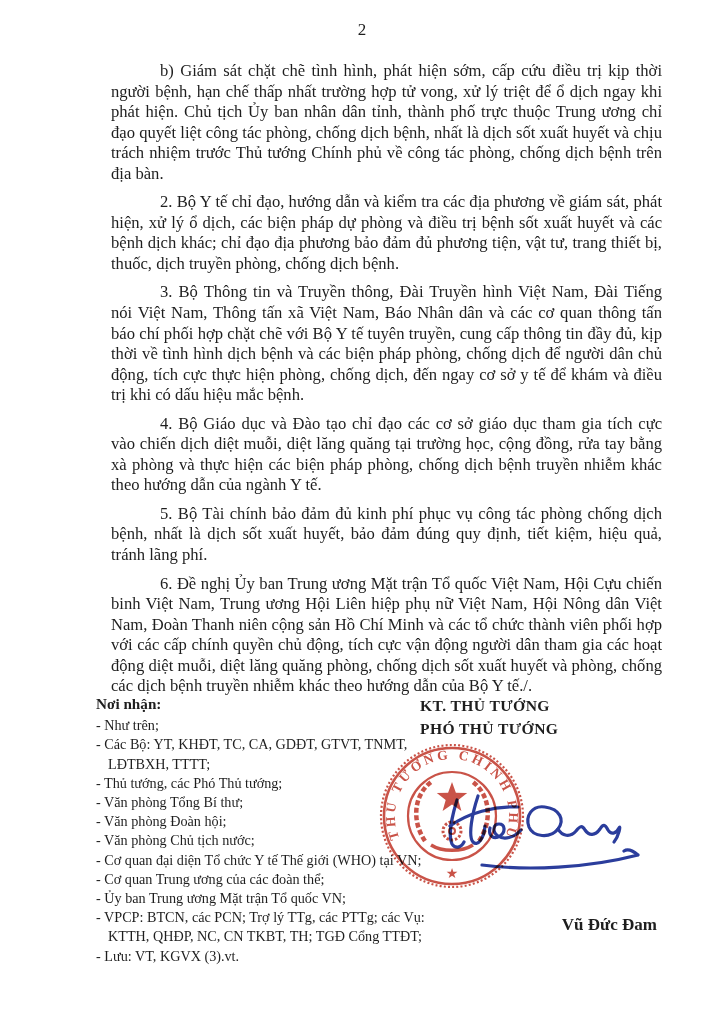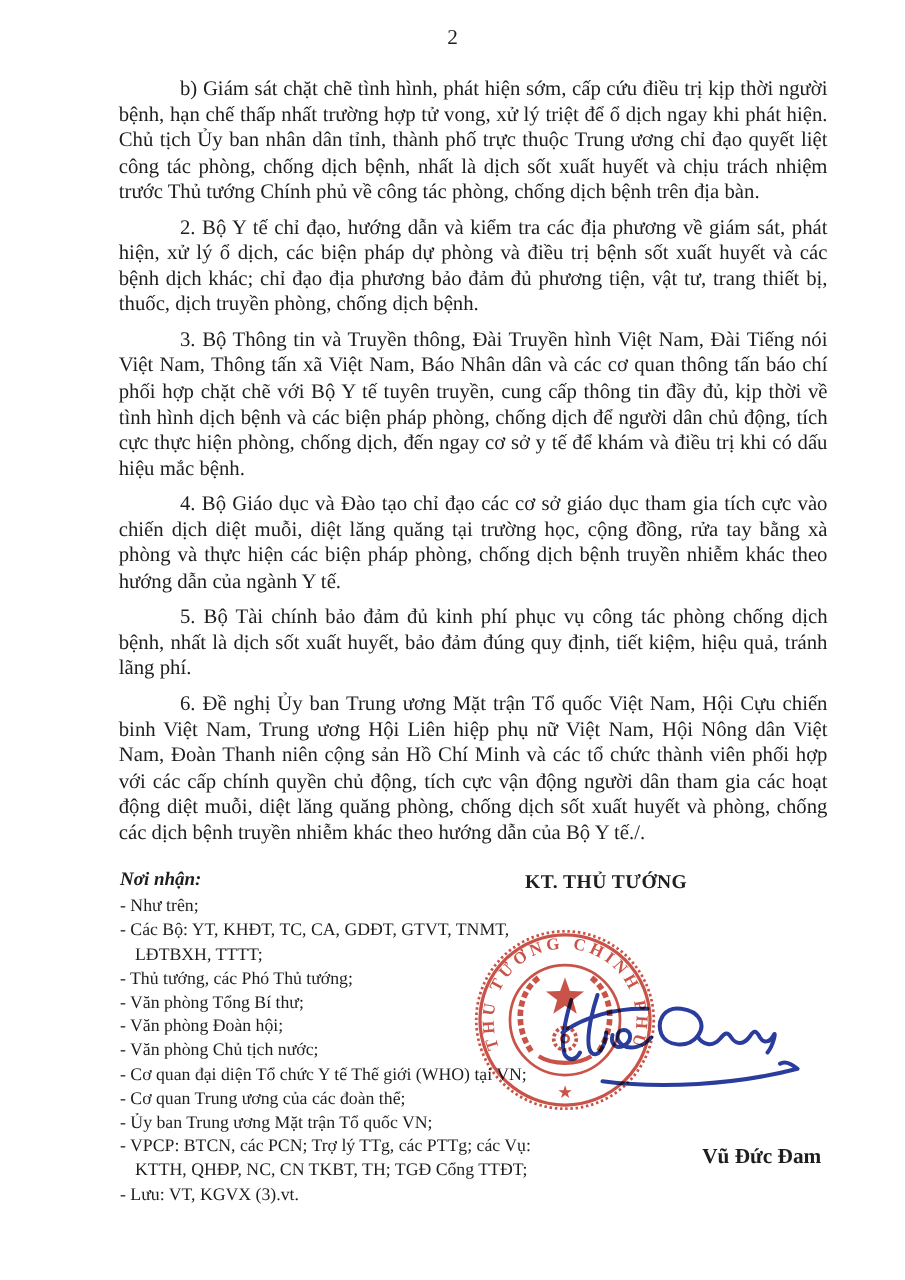--- a/index.html
+++ b/index.html
@@ -13,27 +13,27 @@
   }
   .page-number{
     position:absolute;top:20px;left:0;width:724px;
     text-align:center;font-size:17px;
   }
   .doc-body{
     position:absolute;left:95px;top:61px;width:567px;
     font-size:16.6px;line-height:20.55px;
     text-align:justify;
   }
-  .doc-body p{margin:0 0 8px 0;text-indent:49px;}
+  .doc-body p{margin:0 0 8px 16px;text-indent:49px;}
   .recipients{
     position:absolute;left:96px;top:694px;width:348px;
     font-size:14.2px;line-height:19.2px;
   }
   .recipients-heading{
-    font-weight:bold;font-style:italic;font-size:15.2px;
+    font-weight:bold;font-size:15.2px;
     margin-bottom:3px;
   }
   .rcpt{padding-left:12px;text-indent:-12px;}
   .sign-title{
     position:absolute;left:420px;top:694px;width:237px;
     text-align:left;font-weight:bold;font-size:15.6px;line-height:23px;
     letter-spacing:.4px;
   }
   .signer-name{
     position:absolute;left:420px;top:915px;width:237px;
@@ -83,20 +83,21 @@
     <div class="rcpt">- Văn phòng Chủ tịch nước;</div>
     <div class="rcpt">- Cơ quan đại diện Tổ chức Y tế Thế giới (WHO) tại VN;</div>
     <div class="rcpt">- Cơ quan Trung ương của các đoàn thể;</div>
     <div class="rcpt">- Ủy ban Trung ương Mặt trận Tổ quốc VN;</div>
     <div class="rcpt">- VPCP: BTCN, các PCN; Trợ lý TTg, các PTTg; các Vụ: KTTH, QHĐP, NC, CN TKBT, TH; TGĐ Cổng TTĐT;</div>
     <div class="rcpt">- Lưu: VT, KGVX (3).vt.</div>
   </div>
 
   <div class="sign-title">
     <div>KT. THỦ TƯỚNG</div>
+    <div>PHÓ THỦ TƯỚNG</div>
   </div>
 
   <svg class="seal" viewBox="0 0 148 148">
     <circle class="ring" cx="74" cy="74" r="71" stroke-width="2.2" stroke-dasharray="2,2.2"></circle>
     <circle class="ring" cx="74" cy="74" r="68" stroke-width="2.6"></circle>
     <circle class="emblem" cx="74" cy="74" r="44" stroke-width="2.2"></circle>
     <path id="sealArc" d="M 33.7,114.3 A 57,57 0 1 1 114.3,114.3" fill="none" stroke="none"></path>
     <text class="seal-text">
       <textPath href="#sealArc" startOffset="50%" text-anchor="middle">THỦ TƯỚNG CHÍNH PHỦ</textPath>
     </text>

